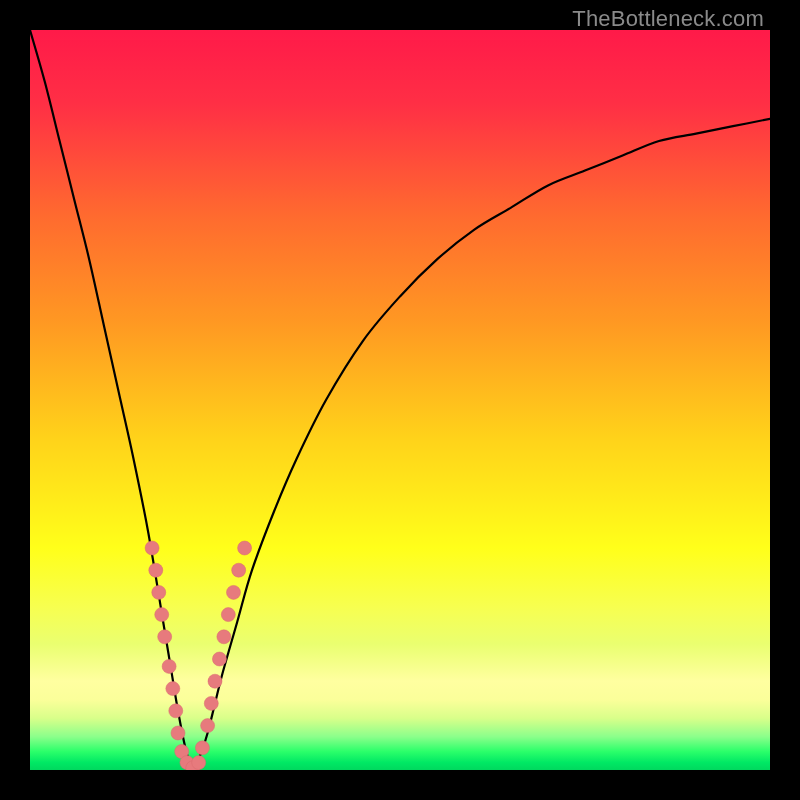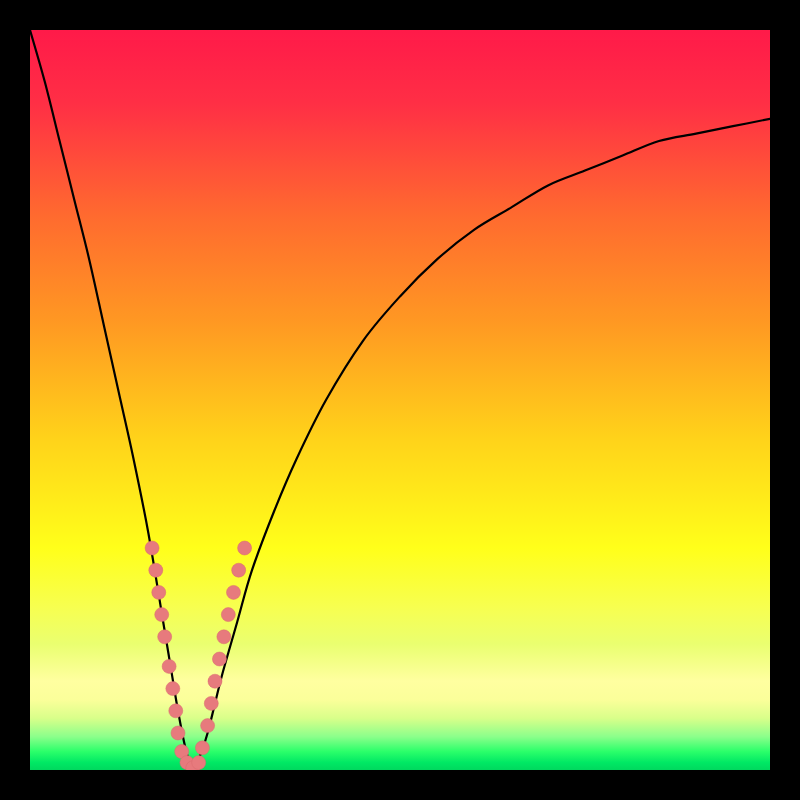--- a/index.html
+++ b/index.html
@@ -42,20 +42,21 @@
     font-size: 22px;
     font-weight: 500;
     letter-spacing: 0.2px;
   }
 </style>
 </head>
 <body>
 
 <div class="frame">
 
+  <div class="watermark">TheBottleneck.com</div>
 
   <div class="plot-area">
     <svg class="gradient" viewBox="0 0 740 740" preserveAspectRatio="none" width="740" height="740">
       <defs>
         <linearGradient id="bg-grad" x1="0" y1="0" x2="0" y2="1">
             <stop offset="0.00%" stop-color="#ff1a49"></stop>
             <stop offset="10.00%" stop-color="#ff2f45"></stop>
             <stop offset="25.00%" stop-color="#ff6a2f"></stop>
             <stop offset="40.00%" stop-color="#ff9a22"></stop>
             <stop offset="55.00%" stop-color="#ffd21a"></stop>

